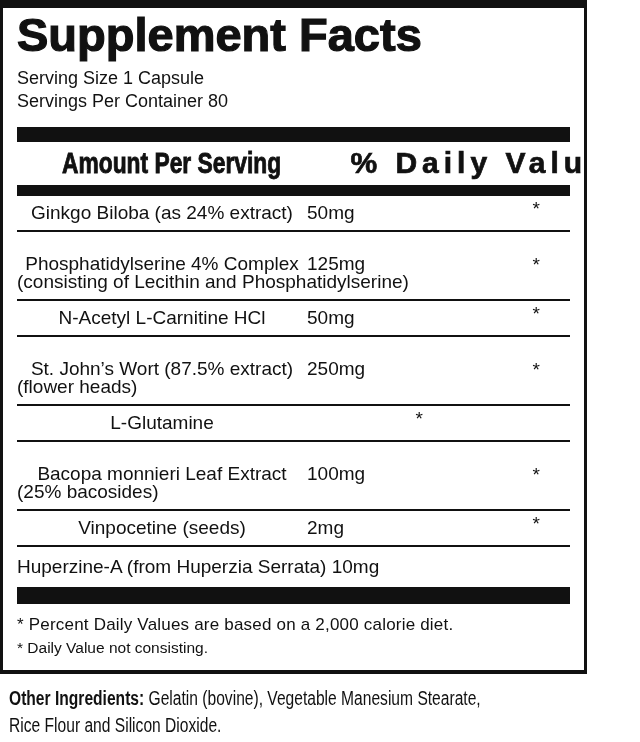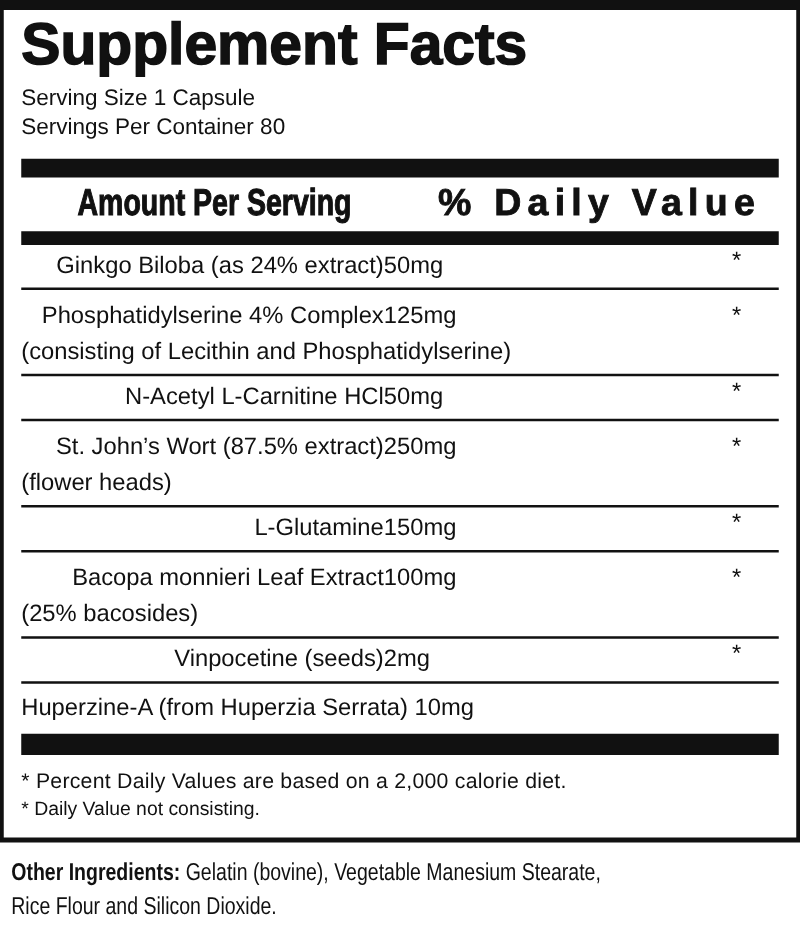--- a/index.html
+++ b/index.html
@@ -6,21 +6,21 @@
   * { margin: 0; padding: 0; box-sizing: border-box; }
   html, body { width: 640px; background: var(--bg); }
   body {
     height: 742px;
     font-family: "Liberation Sans", "DejaVu Sans", sans-serif;
     color: var(--ink);
     overflow: hidden;
   }
 
   .label {
-    width: 640px;
+    width: 587px;
     height: 674px;
     border: 3px solid var(--ink);
     border-top: 8px solid var(--ink);
     border-bottom: 4px solid var(--ink);
     padding: 0 14px;
     overflow: hidden;
     background: var(--bg);
   }
 
   .title {
@@ -77,23 +77,23 @@
   .item:last-child { border-bottom: none; }
   .line {
     display: grid;
     grid-template-columns: 290px 116px 1fr;
     align-items: center;
     padding-right: 30px;
     font-size: 19px;
     height: 34px;
     white-space: nowrap;
   }
-  .item.two .line.main { height: 35px; padding-top: 8px; }
+  .item.two .line.main { height: 35px; padding-top: 20px; }
   .line.note { display: block; height: 32px; line-height: 30px; }
-  .line .nm { text-align: right; }
+  .line .nm { text-align: center; }
   .line .amt { text-align: left; }
   .line .dv { text-align: right; align-self: start; padding-top: 2px; font-size: 19px; }
   .line.full { display: block; height: 40px; line-height: 40px; }
 
   .footnotes { padding-top: 10px; }
   .fn-1 { font-size: 17px; letter-spacing: 0.2px; line-height: 21px; white-space: nowrap; }
   .fn-2 { font-size: 15.5px; line-height: 19px; margin-top: 3px; white-space: nowrap; }
 
   .other {
     margin: 11px 0 0 9px;
@@ -153,21 +153,20 @@
         <div class="line main">
           <span class="nm">St. John’s Wort (87.5% extract)</span>
           <span class="amt">250mg</span>
           <span class="dv">*</span>
         </div>
         <div class="line note">(flower heads)</div>
       </div>
       <div class="item">
         <div class="line main">
           <span class="nm">L-Glutamine</span>
-          <span class="amt">150mg</span>
           <span class="dv">*</span>
         </div>
       </div>
       <div class="item two">
         <div class="line main">
           <span class="nm">Bacopa monnieri Leaf Extract</span>
           <span class="amt">100mg</span>
           <span class="dv">*</span>
         </div>
         <div class="line note">(25% bacosides)</div>

